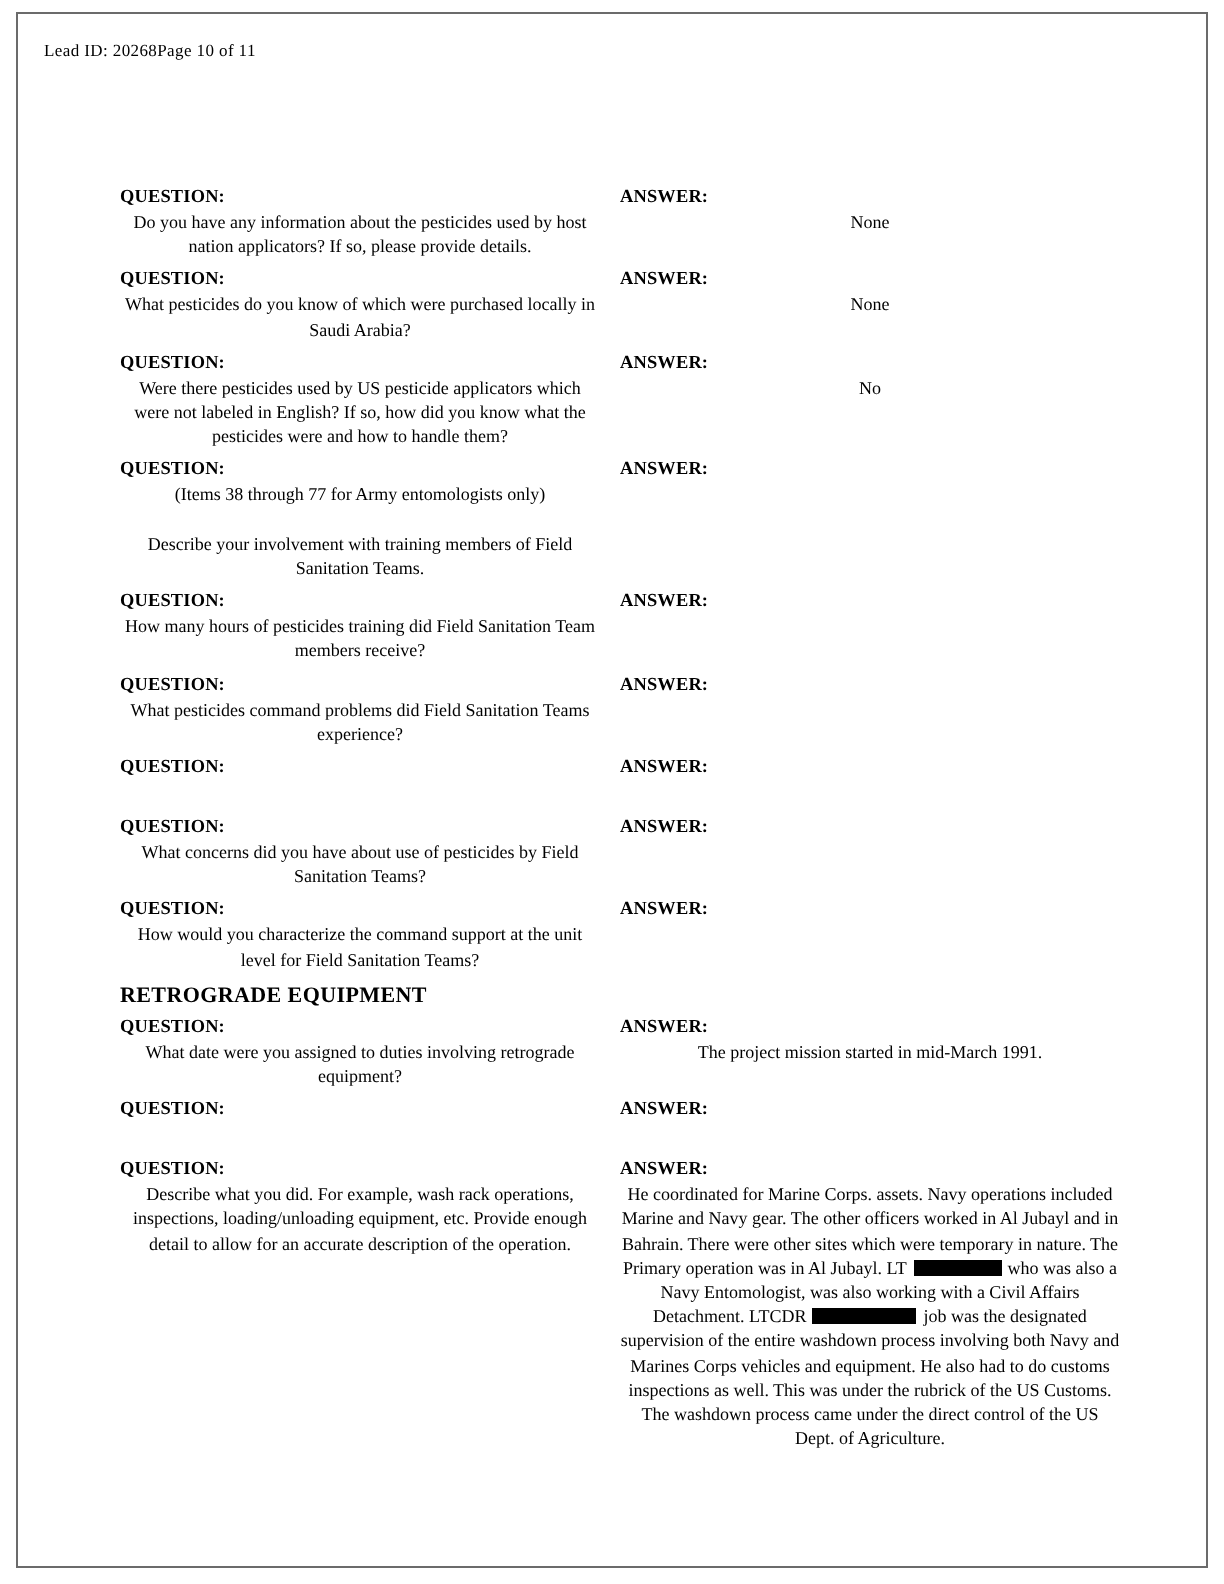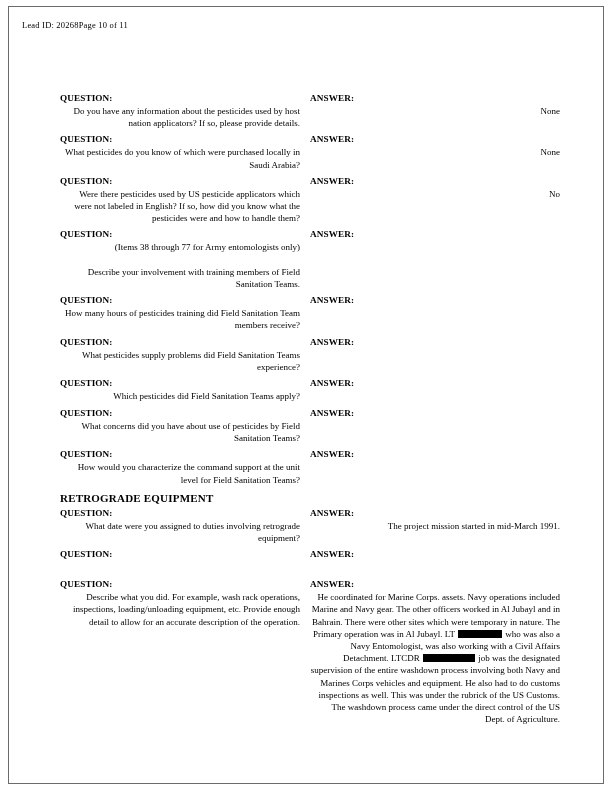--- a/index.html
+++ b/index.html
@@ -65,21 +65,21 @@
     font-family: "Liberation Serif", serif;
     line-height: 13px;
     margin: 0;
     letter-spacing: 0.1px;
   }
   .body-text {
     font-size: 9px;
     font-family: "Liberation Serif", serif;
     line-height: 12.2px;
     margin: 0;
-    text-align: right;
+    text-align: center;
   }
   .section-head {
     font-size: 11px;
     font-weight: bold;
     font-family: "Liberation Serif", serif;
     line-height: 14px;
     margin: 4px 0 1px 0;
     letter-spacing: 0.2px;
   }
   .gap-sm { height: 3px; }
@@ -167,33 +167,32 @@
       <div class="qa-right">
         <p class="label">ANSWER:</p>
         <p class="body-text answer-block"></p>
       </div>
     </div>
     <div class="gap-sm"></div>
 
     <div class="qa-row">
       <div class="qa-left">
         <p class="label">QUESTION:</p>
-        <p class="body-text">What pesticides supply problems did Field Sanitation Teams experience?</p>
-      </div>
-      <div class="qa-right">
-        <p class="label">ANSWER:</p>
-        <p class="body-text answer-block"></p>
-      </div>
-    </div>
-    <div class="gap-sm"></div>
-
-    <div class="qa-row">
-      <div class="qa-left">
-        <p class="label">QUESTION:</p>
-        <p class="body-text">Which pesticides did Field Sanitation Teams apply?</p>
+        <p class="body-text">What pesticides command problems did Field Sanitation Teams experience?</p>
+      </div>
+      <div class="qa-right">
+        <p class="label">ANSWER:</p>
+        <p class="body-text answer-block"></p>
+      </div>
+    </div>
+    <div class="gap-sm"></div>
+
+    <div class="qa-row">
+      <div class="qa-left">
+        <p class="label">QUESTION:</p>
       </div>
       <div class="qa-right">
         <p class="label">ANSWER:</p>
         <p class="body-text answer-block"></p>
       </div>
     </div>
     <div class="gap-sm"></div>
 
     <div class="qa-row">
       <div class="qa-left">

